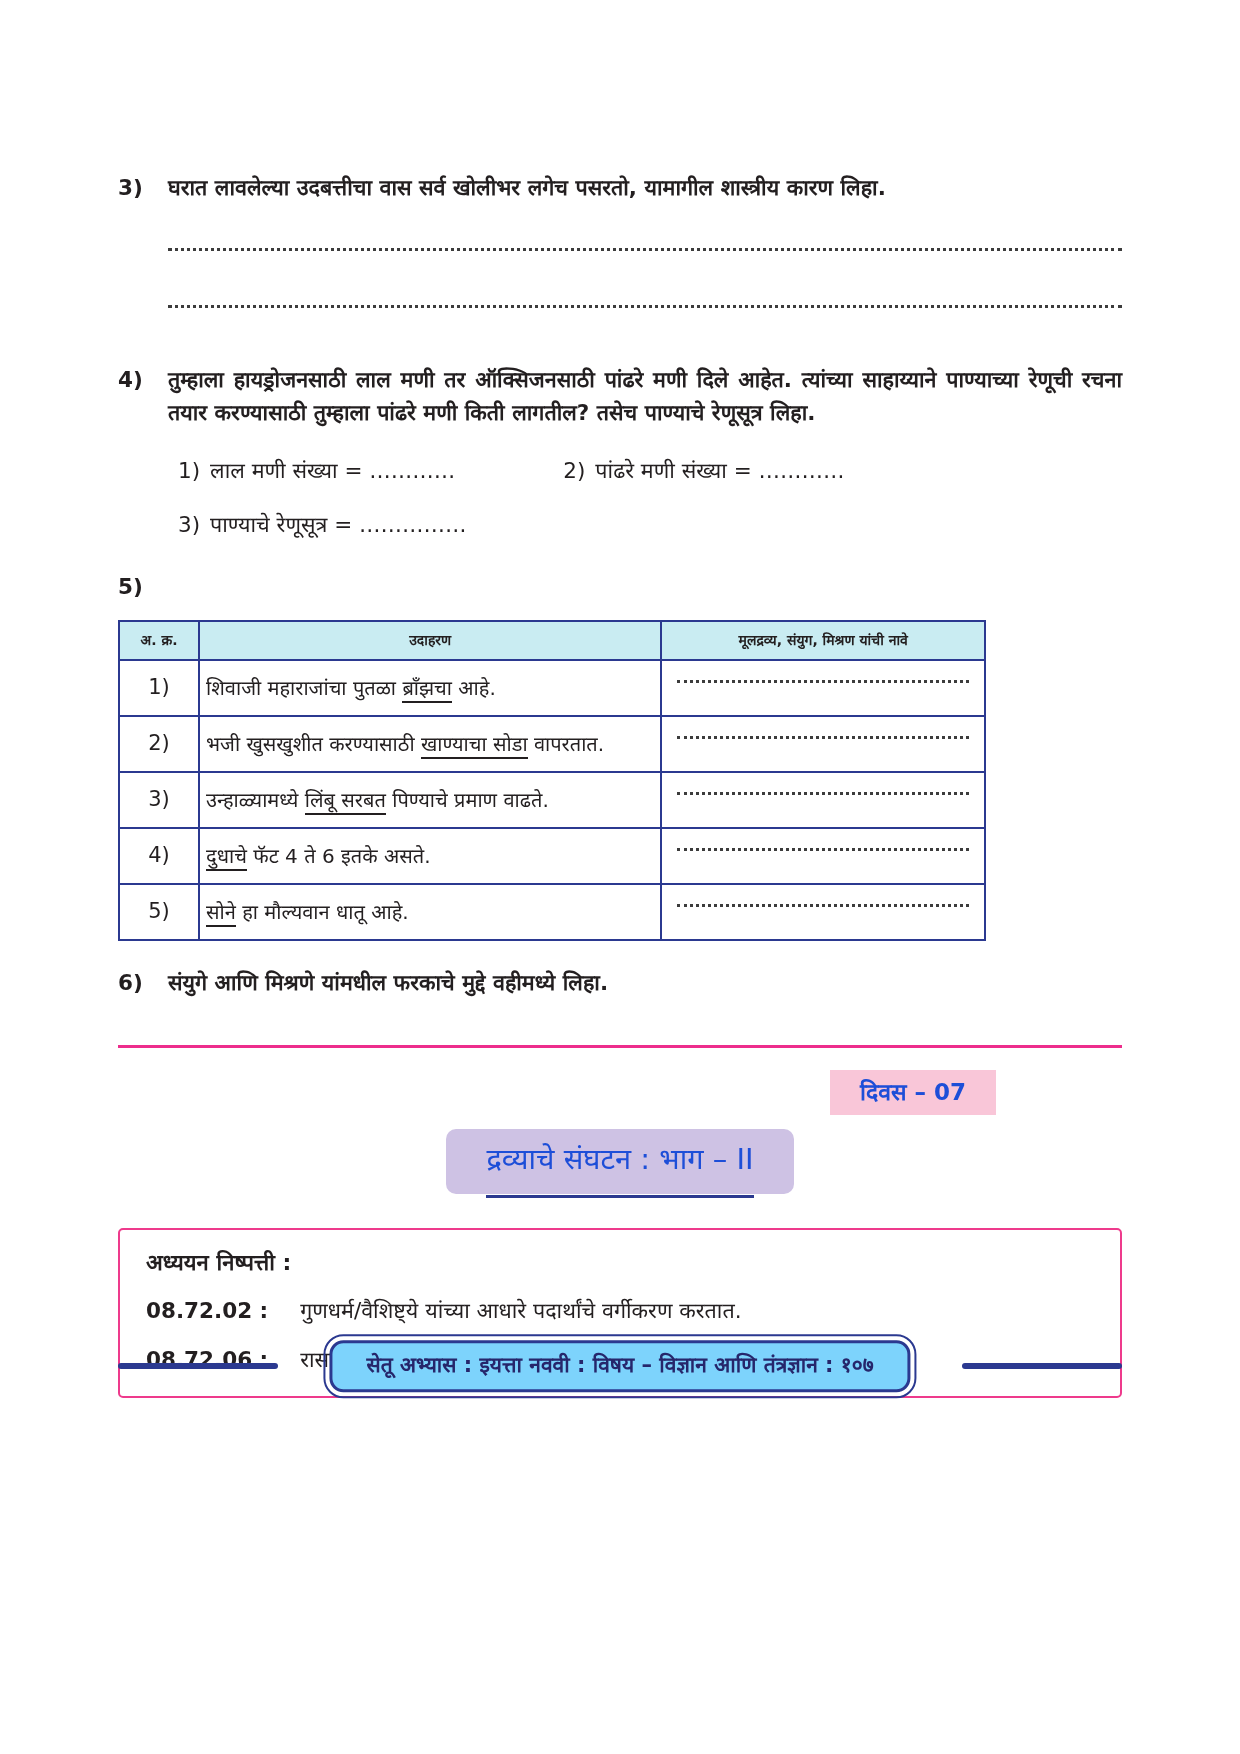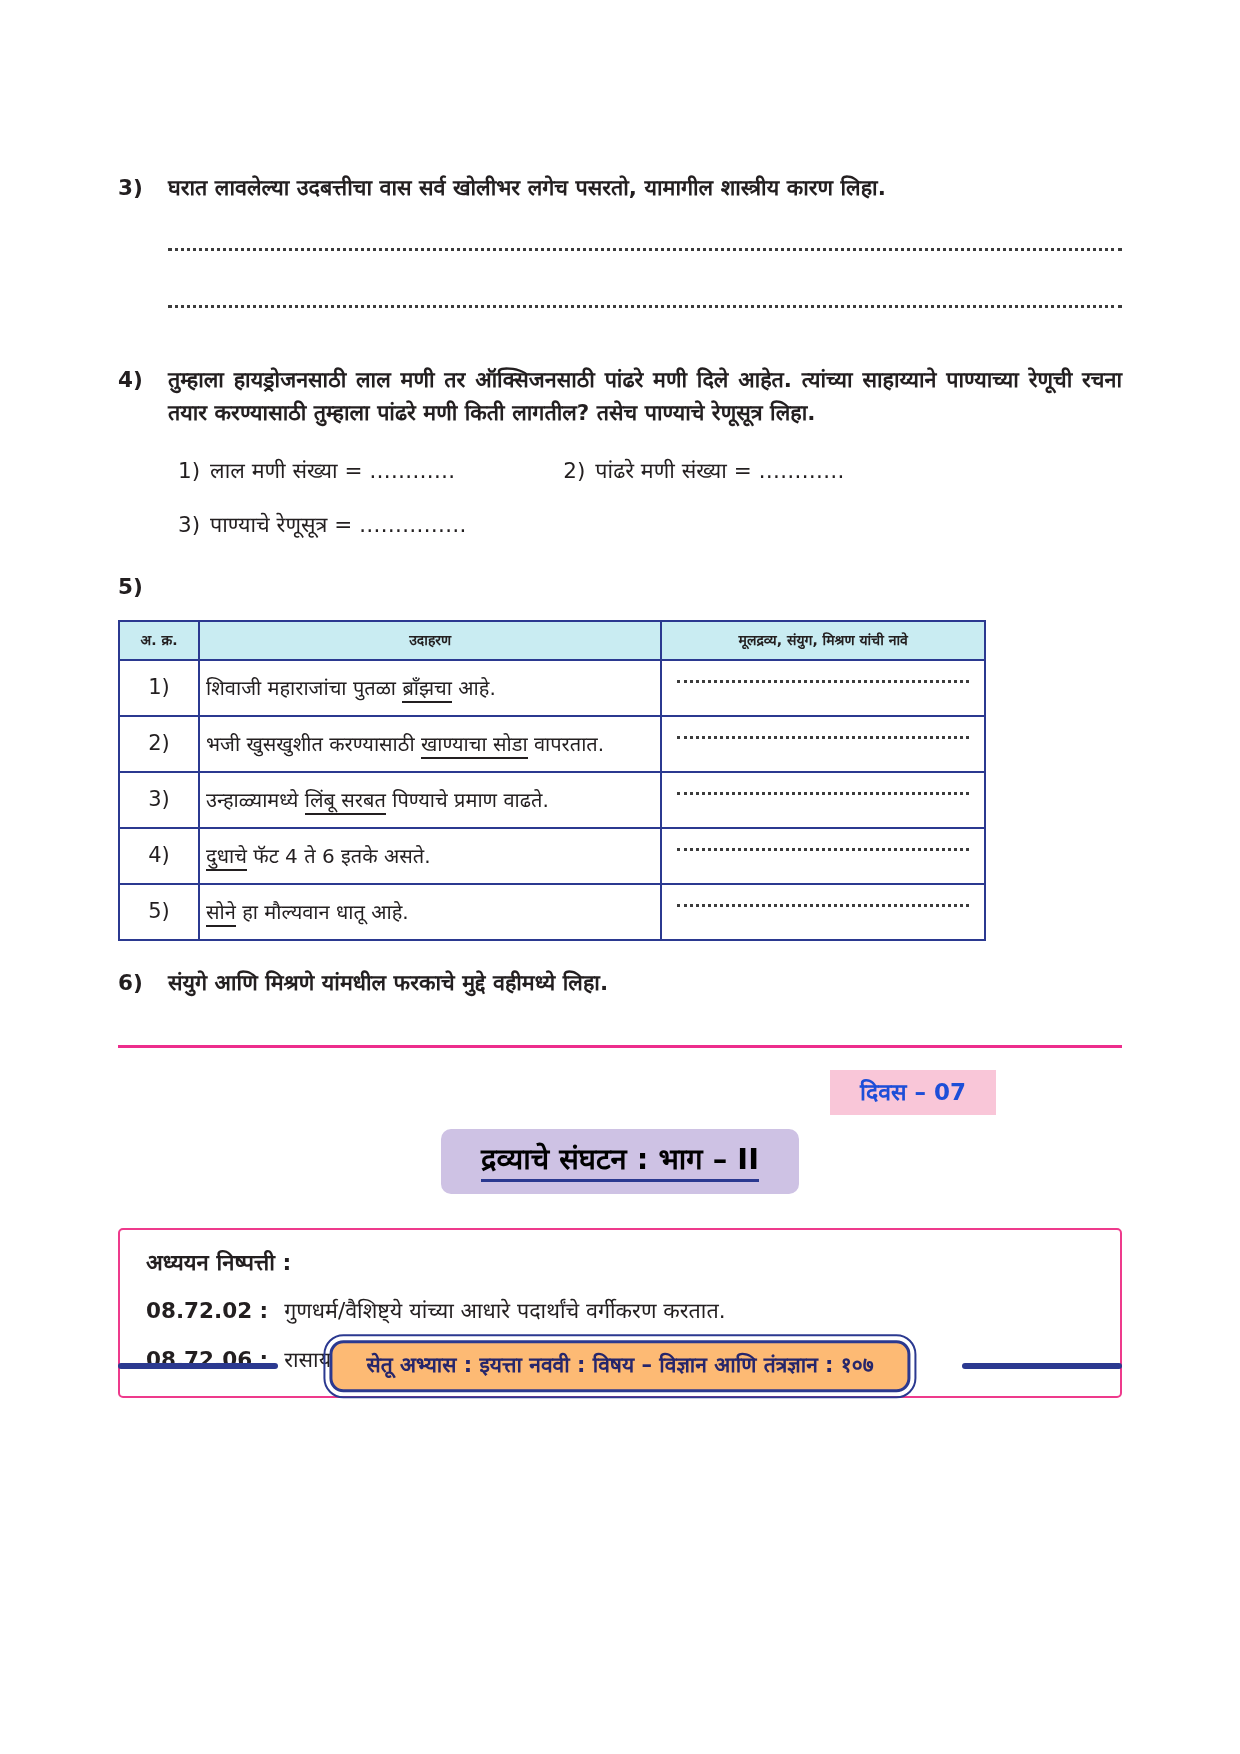--- a/index.html
+++ b/index.html
@@ -36,45 +36,45 @@
   .day-badge {
     background:#f9c6d8; color:#1d4ed8; font-weight:700; font-size:23px;
     padding:5px 30px;
   }
 
   .title-row { display:flex; justify-content:center; margin-top:14px; }
   .title-box {
     background:#cec2e4; border-radius:10px; padding:9px 40px 13px 40px;
   }
   .title-box .ttl {
-    font-weight:700; font-size:29px; color:#000000;
-    border-bottom:3px solid #2b3990; padding-bottom:3px;
+    font-weight:400; font-size:29px; color:#1d4ed8;
+    border-bottom:3px solid #2b3990; padding-bottom:19px;
   }
 
   .outcomes {
     margin-top:34px; border:2.6px solid #ee3a8c; border-radius:5px;
     padding:16px 26px 20px 26px;
   }
   .outcomes .oh { font-weight:700; font-size:22px; }
-  .oitem { display:flex; gap:16px; margin-top:16px; align-items:center; }
+  .oitem { display:flex; gap:32px; margin-top:16px; align-items:center; }
   .ocode { font-weight:700; flex:0 0 auto; min-width:108px; }
   .otext { }
 
   .footer {
     position:absolute; left:118px; right:118px; top:1338px; height:56px;
   }
   .footer .fline {
     position:absolute; top:50%; height:6px; margin-top:-3px;
     background:#2b3990; border-radius:3px; width:160px;
   }
   .footer .fline.left { left:0; }
   .footer .fline.right { right:0; }
   .footer .fbox {
     position:absolute; left:50%; top:50%; transform:translate(-50%,-50%);
-    background:#fdba74; border:3px solid #2b3990; border-radius:14px;
+    background:#7dd3fc; border:3px solid #2b3990; border-radius:14px;
     outline:2px solid #2b3990; outline-offset:4px;
     padding:7px 34px; white-space:nowrap;
     color:#26266b; font-weight:700; font-size:21px;
   }
 </style>
 </head>
 <body>
 
 <div class="page">
 

